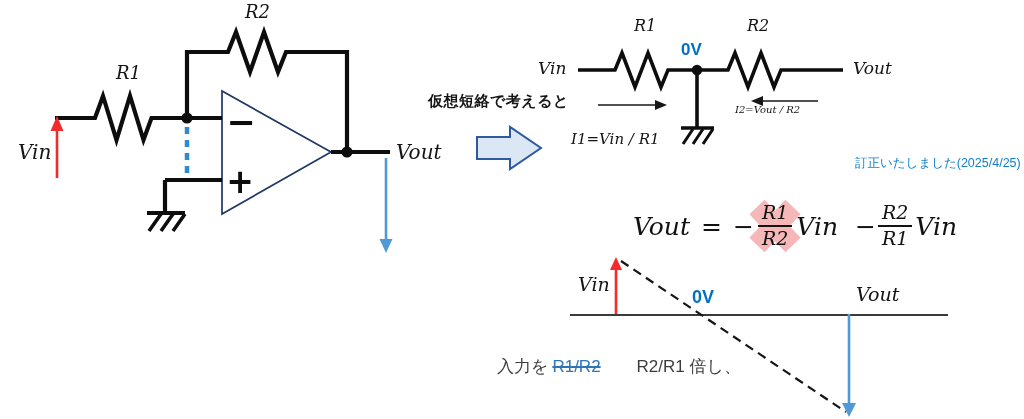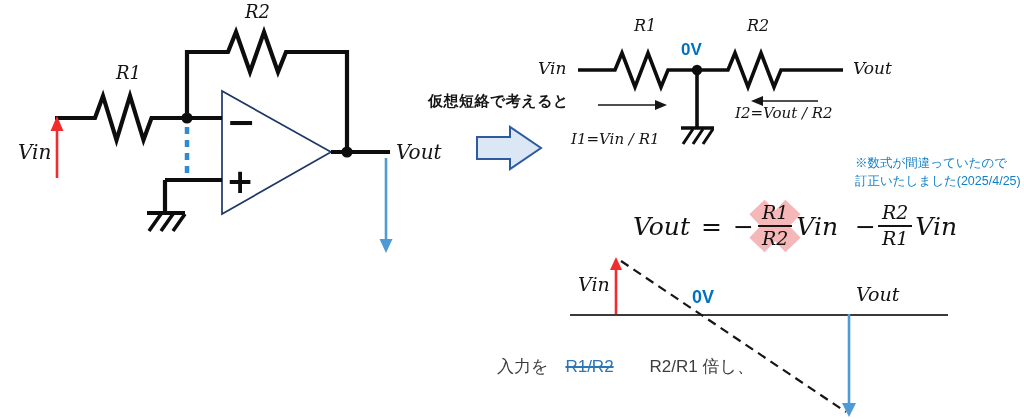--- a/index.html
+++ b/index.html
@@ -12,40 +12,40 @@
   #r1-left{left:116px;top:62px;font-size:18px;}
   #r2-left{left:245px;top:1px;font-size:18px;}
   #vout-left{left:396px;top:140px;font-size:20px;}
   #transition-label{left:428px;top:92px;font-size:15px;font-weight:bold;color:#161616;letter-spacing:.5px;}
   #vin-right{left:538px;top:58px;font-size:17px;}
   #r1-right{left:634px;top:16px;font-size:16px;}
   #r2-right{left:747px;top:16px;font-size:16px;}
   #zero-right{left:681px;top:40px;font-size:17px;font-weight:bold;color:#0070c0;font-family:"Liberation Sans",sans-serif;}
   #vout-right{left:853px;top:58px;font-size:17px;}
   #i1-label{left:571px;top:108px;font-size:15px;margin-top:22px;}
-  #i2-label{left:735px;top:104px;font-size:15px;font-style:italic;}
+  #i2-label{left:735px;top:104px;font-size:10px;font-style:italic;}
   #condition{left:618px;top:160px;font-size:16.5px;color:#1c1c1c;}
   #condition .ja{font-family:"Liberation Sans",sans-serif;font-style:normal;font-size:15px;margin-left:7px;color:#2b2b2b;}
   #note{left:855px;top:154px;font-size:12.5px;line-height:18px;color:#1180c8;}
   #formula{left:631px;top:197px;height:58px;display:flex;align-items:center;color:#111;}
   #formula .t{font-size:25px;margin:0 2px;}
   #formula .eq{margin:0 9px;}
   #formula .m2{margin-left:15px;margin-right:1px;}
   .frac{display:inline-flex;flex-direction:column;align-items:center;font-size:19px;line-height:1.05;margin:0 1px;}
   .frac .num{padding:0 4px 2px;border-bottom:2.2px solid #141414;}
   .frac .den{padding:2px 4px 0;}
   .frac1wrap{position:relative;display:inline-flex;margin:0 1px;}
   .frac1wrap svg{position:absolute;left:50%;top:50%;transform:translate(-50%,-50%);z-index:0;}
   .frac1wrap .frac{position:relative;z-index:1;}
   #vin-wave{left:578px;top:273px;font-size:19px;}
   #zero-wave{left:692px;top:287px;font-size:18px;font-weight:bold;color:#0070c0;font-family:"Liberation Sans",sans-serif;}
   #vout-wave{left:856px;top:283px;font-size:19px;}
   #caption{left:497px;top:350px;font-size:17px;color:#3d3d3d;line-height:33px;}
   #caption .strike{color:#2e75b6;text-decoration:line-through;text-decoration-thickness:2px;
-                   margin-left:17px;padding-right:23px;}
+                   margin-left:4px;padding-right:23px;}
   #caption .post{margin-left:13px;}
 </style>
 </head>
 <body>
 
 <div class="stage">
 
   <svg class="layer" width="1024" height="419" viewBox="0 0 1024 419">
 
     <g>
@@ -101,21 +101,20 @@
   <div class="lbl math" id="vin-right">Vin</div>
   <div class="lbl math" id="r1-right">R1</div>
   <div class="lbl math" id="r2-right">R2</div>
   <div class="lbl" id="zero-right">0V</div>
   <div class="lbl math" id="vout-right">Vout</div>
   <div class="lbl math" id="i1-label">I1=Vin / R1</div>
   <div class="lbl math" id="i2-label">I2=Vout / R2</div>
 
 
   <div class="lbl" id="note">
-    <div>※数式が間違っていたので</div>
     <div>訂正いたしました(2025/4/25)</div>
   </div>
 
   <div class="lbl math" id="formula">
     <span class="t">Vout</span>
     <span class="t eq">=</span>
     <span class="t">−</span>
     <span class="frac1wrap">
       <svg width="52" height="56" viewBox="0 0 52 56">
         <path d="M8,9 L44,47 M44,9 L8,47" stroke="#f3a6a6" stroke-width="21" opacity="0.8"></path>

